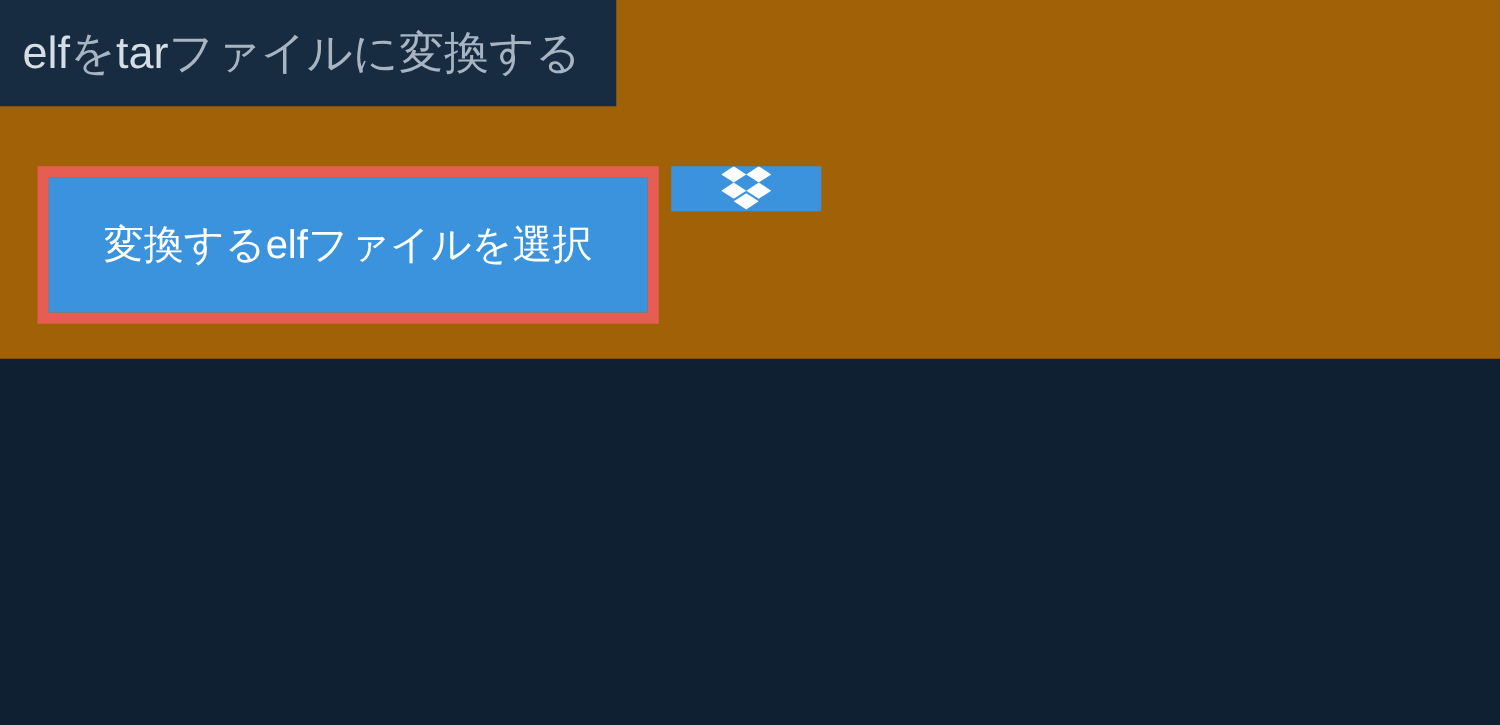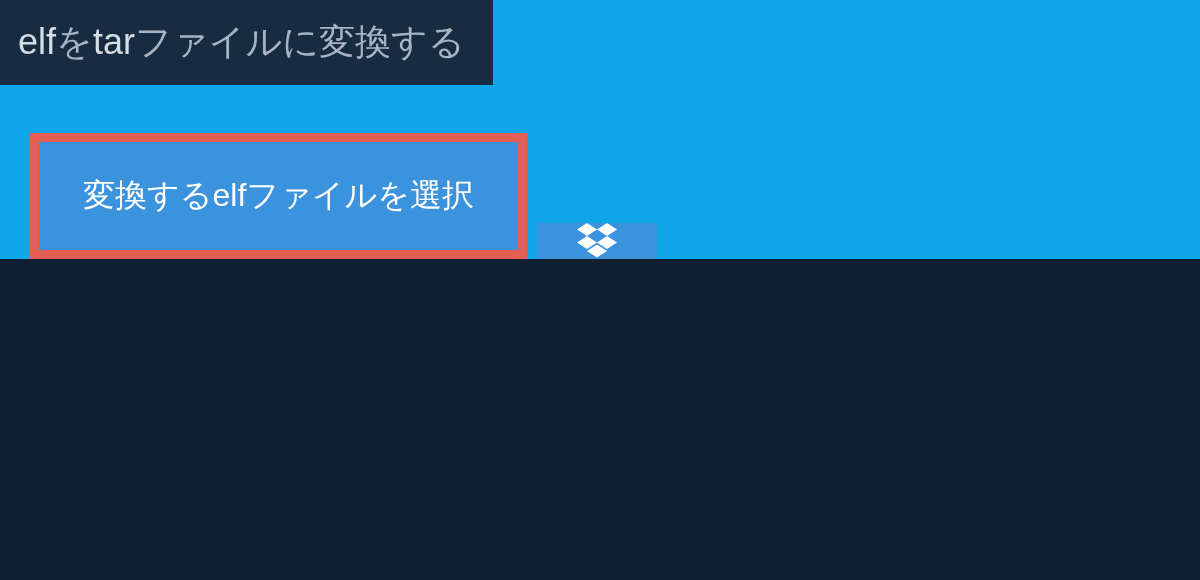--- a/index.html
+++ b/index.html
@@ -8,41 +8,42 @@
       box-sizing: border-box;
     }
     body {
       width: 1200px;
       height: 580px;
       background-color: #0f2033;
       font-family: -apple-system, BlinkMacSystemFont, "Segoe UI", "Helvetica Neue", Arial, sans-serif;
       overflow: hidden;
     }
     .panel {
-      background-color: #0ea5e9;
+      background-color: #a16207;
       width: 100%;
+      padding-bottom: 28px;
     }
     .title-bar {
       background-color: #172b41;
       display: inline-block;
       padding: 18px 28px 18px 18px;
     }
     .title {
       font-size: 36px;
       font-weight: 400;
     }
     .title-part-light {
       color: #d5dde5;
     }
     .title-part-dim {
       color: #a8b4c2;
     }
     .button-row {
       display: flex;
-      align-items: flex-end;
+      align-items: flex-start;
       margin-top: 48px;
       margin-left: 30px;
       gap: 10px;
     }
     .select-button-wrapper {
       border: 9px solid #e65d54;
       display: inline-block;
     }
     .select-button {
       background-color: #3c93dd;

